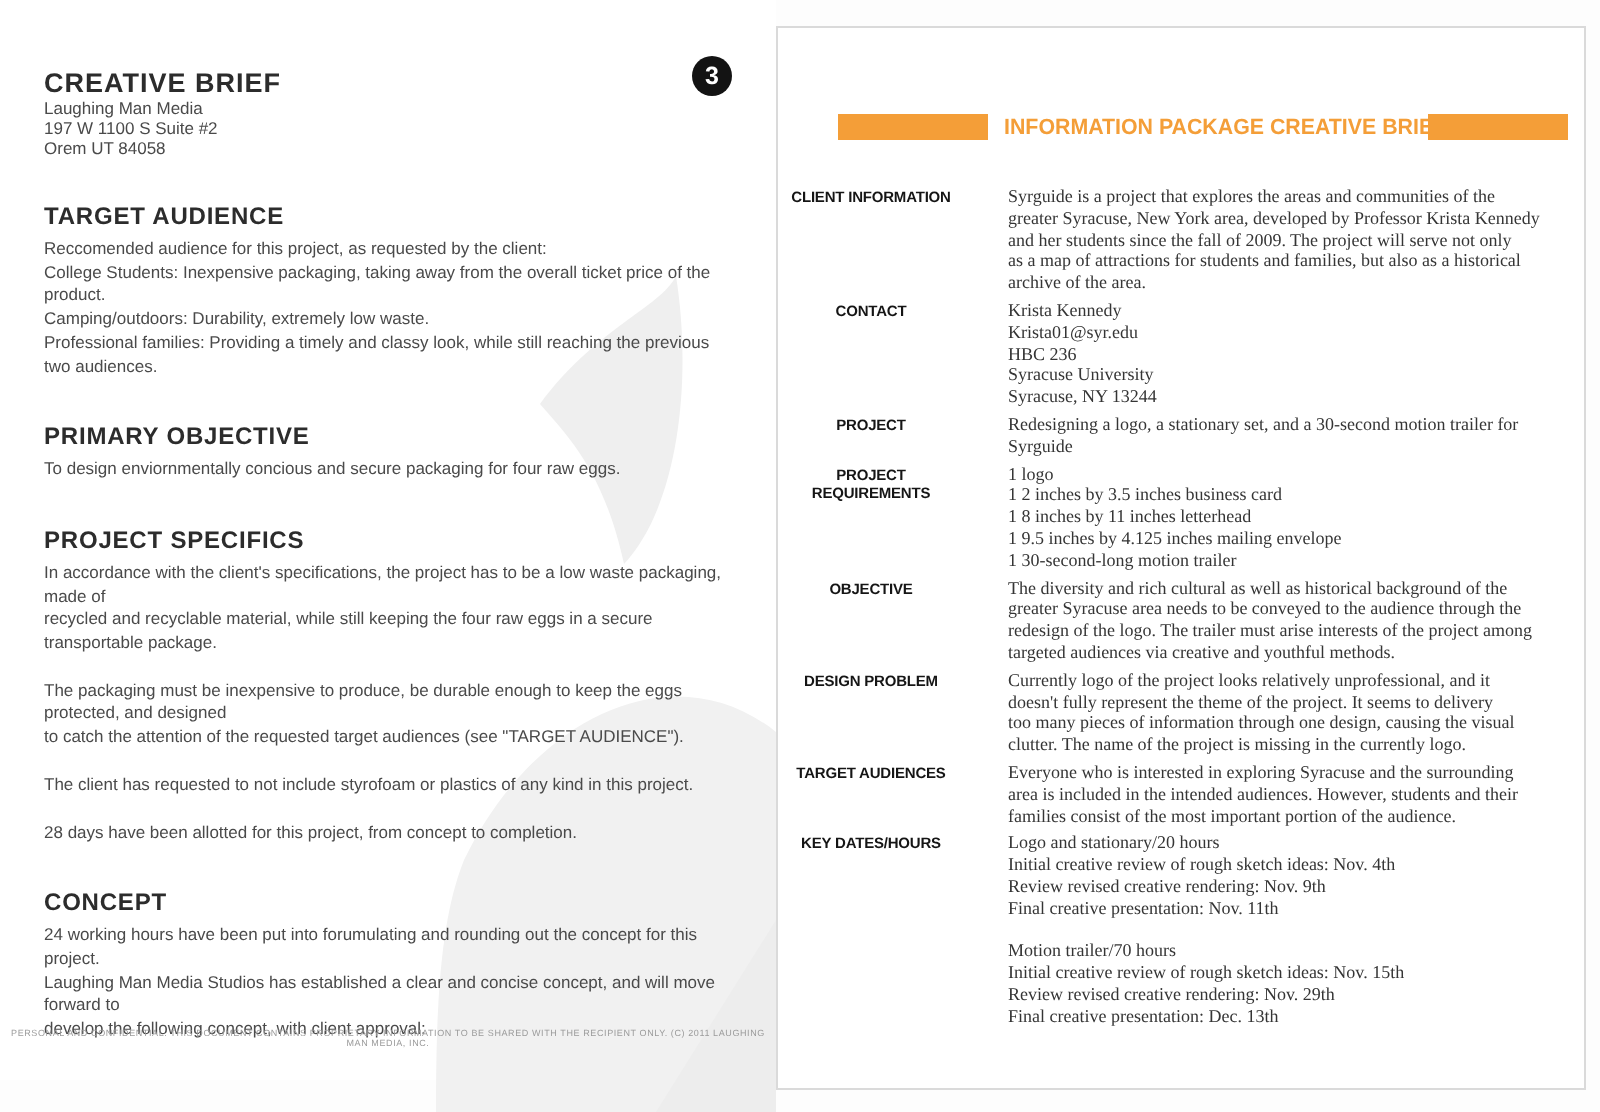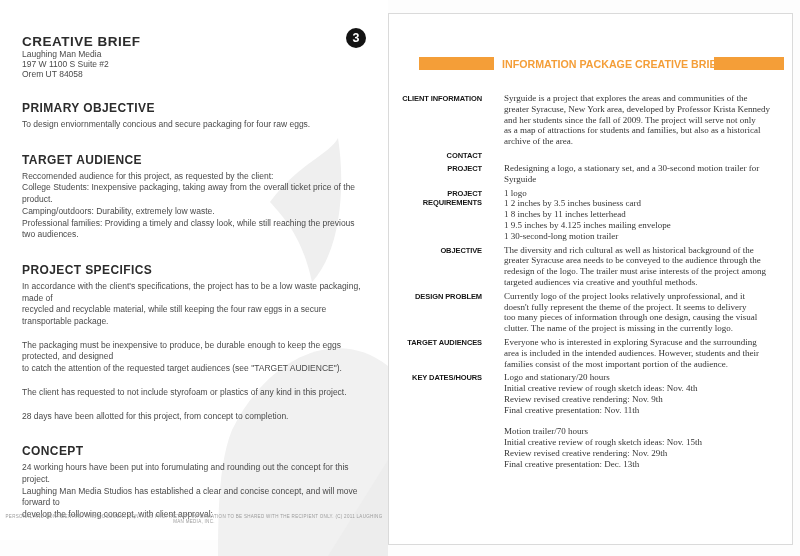--- a/index.html
+++ b/index.html
@@ -25,21 +25,21 @@
   .right-page{position:absolute;left:388px;top:13px;width:405px;height:532px;background:#ffffff;
     border:1px solid #dadada;box-sizing:border-box;z-index:1}
   .rp-header{position:relative;margin-top:43px;height:14px}
   .rp-bar{position:absolute;top:0;height:13px;background:#F49E38}
   .rp-bar.left{left:30px;width:75px}
   .rp-bar.right{left:325px;width:70px}
   .rp-title{position:absolute;left:113px;top:1px;font-size:11px;font-weight:bold;color:#F49E38;
     letter-spacing:0;white-space:nowrap;transform:scaleX(.97);transform-origin:left}
   .rp-rows{margin-top:22px}
   .rp-row{display:flex;margin-bottom:3px}
-  .rp-row .label{flex:none;width:93px;text-align:right;font-size:7.5px;font-weight:bold;
+  .rp-row .label{flex:none;width:93px;text-align:center;font-size:7.5px;font-weight:bold;
     color:#151515;letter-spacing:-.1px;padding-top:1px}
   .rp-row .content{margin-left:22px;width:272px;font-family:"Liberation Serif",serif;
     font-size:9px;line-height:10.8px;color:#353535;white-space:pre-line}
 </style>
 </head>
 <body>
 
 <div class="left-page">
   <svg class="watermark" width="170" height="426" viewBox="0 0 170 426">
     <path d="M52,72 C80,34 112,24 120,8 C128,58 122,122 94,152 C84,106 66,88 52,72 Z" fill="#efefef"></path>
@@ -47,29 +47,29 @@
     <path d="M110,426 L170,330 L170,426 Z" fill="#ededed"></path>
   </svg>
 
   <div class="left-content">
     <h1 class="brief-title">CREATIVE BRIEF</h1>
     <div class="company-block">Laughing Man Media
 197 W 1100 S Suite #2
 Orem UT 84058</div>
     <div class="left-sections" id="left-sections">
         <section>
-          <h2>PRIMARY OBJECTIVE</h2>
-          <p>To design enviornmentally concious and secure packaging for four raw eggs.</p>
-        </section>
-        <section>
           <h2>TARGET AUDIENCE</h2>
           <p>Reccomended audience for this project, as requested by the client:
 College Students: Inexpensive packaging, taking away from the overall ticket price of the product.
 Camping/outdoors: Durability, extremely low waste.
 Professional families: Providing a timely and classy look, while still reaching the previous two audiences.</p>
+        </section>
+        <section>
+          <h2>PRIMARY OBJECTIVE</h2>
+          <p>To design enviornmentally concious and secure packaging for four raw eggs.</p>
         </section>
         <section>
           <h2>PROJECT SPECIFICS</h2>
           <p>In accordance with the client's specifications, the project has to be a low waste packaging, made of
 recycled and recyclable material, while still keeping the four raw eggs in a secure transportable package.</p>
           <p>The packaging must be inexpensive to produce, be durable enough to keep the eggs protected, and designed
 to catch the attention of the requested target audiences (see "TARGET AUDIENCE").</p>
           <p>The client has requested to not include styrofoam or plastics of any kind in this project.</p>
           <p>28 days have been allotted for this project, from concept to completion.</p>
         </section>
@@ -97,20 +97,25 @@
       <div class="rp-row">
         <div class="label">CLIENT INFORMATION</div>
         <div class="content">Syrguide is a project that explores the areas and communities of the
 greater Syracuse, New York area, developed by Professor Krista Kennedy
 and her students since the fall of 2009. The project will serve not only
 as a map of attractions for students and families, but also as a historical
 archive of the area.</div>
       </div>
       <div class="rp-row">
         <div class="label">CONTACT</div>
+        <div class="content">Krista Kennedy
+Krista01@syr.edu
+HBC 236
+Syracuse University
+Syracuse, NY 13244</div>
       </div>
       <div class="rp-row">
         <div class="label">PROJECT</div>
         <div class="content">Redesigning a logo, a stationary set, and a 30-second motion trailer for
 Syrguide</div>
       </div>
       <div class="rp-row">
         <div class="label">PROJECT REQUIREMENTS</div>
         <div class="content">1 logo
 1 2 inches by 3.5 inches business card

